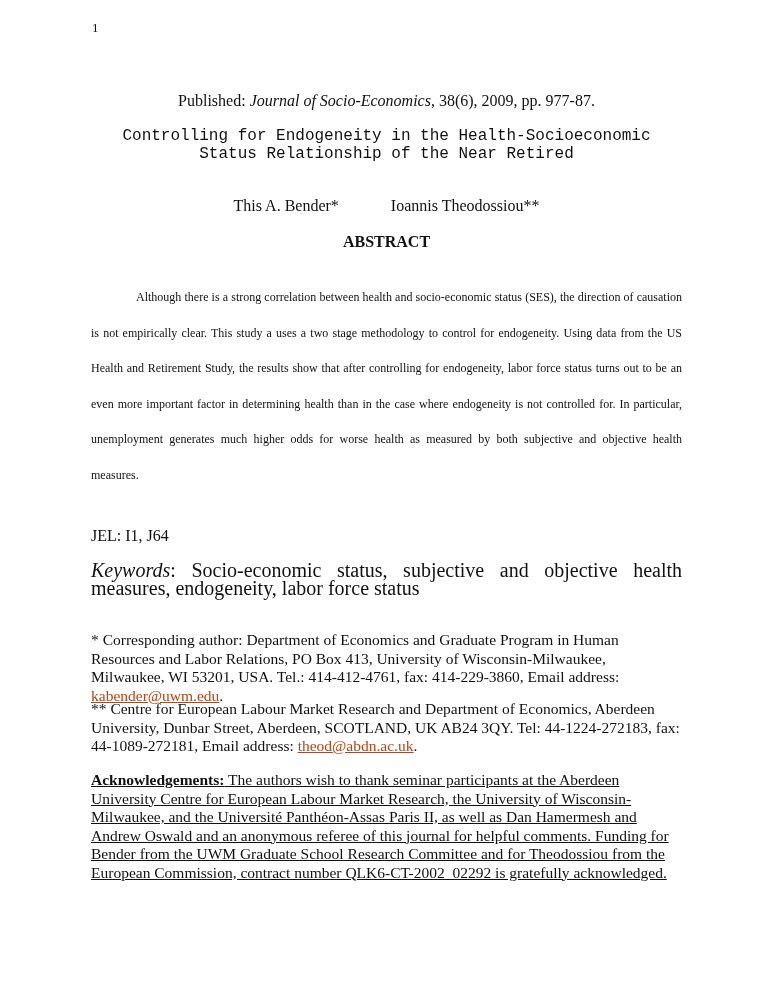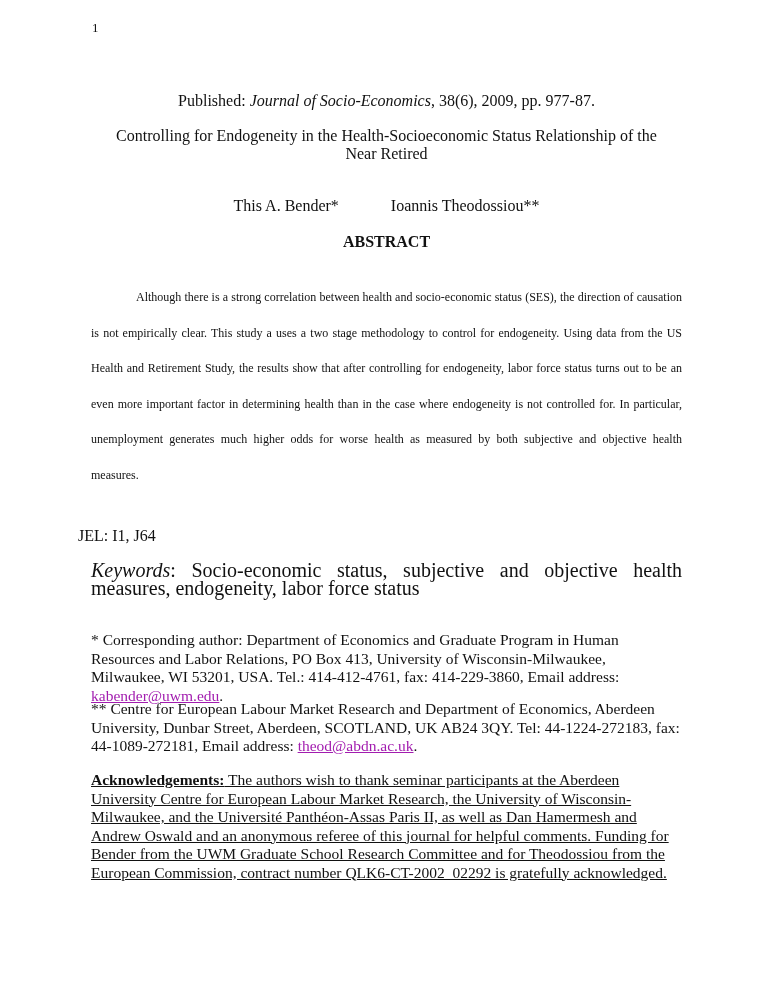--- a/index.html
+++ b/index.html
@@ -2,33 +2,33 @@
 <html><head>
 <meta charset="utf-8">
 <style>
   html, body { margin: 0; padding: 0; background: #ffffff; }
   body { width: 773px; height: 1000px; position: relative; overflow: hidden;
          font-family: "Liberation Serif", "DejaVu Serif", serif; color: #111; }
   .abs { position: absolute; }
   .page-num { left: 92px; top: 20px; font-size: 13px; }
   .center { left: 0; width: 773px; text-align: center; }
   .pub { top: 92px; font-size: 16px; }
-  .title { top: 127px; font-size: 16px; line-height: 18px; left: 100px; width: 573px; }
+  .title { top: 127px; font-size: 16px; line-height: 18px; left: 100px; width: 573px; font-family: Liberation Mono, monospace; }
   .authors { top: 197px; font-size: 16px; }
   .authors span.gap { display: inline-block; width: 52px; }
   .abstract-head { top: 233px; font-size: 16px; font-weight: bold; }
   .abstract { left: 91px; top: 280px; width: 591px; font-size: 12px; line-height: 35.5px; text-align: justify; }
   .abstract .indent { display: inline-block; width: 45px; }
-  .jel { left: 78px; top: 527px; font-size: 16px; }
+  .jel { left: 91px; top: 527px; font-size: 16px; }
   .keywords { left: 91px; top: 561px; width: 591px; font-size: 20px; line-height: 18px; text-align: justify; }
   .note { left: 91px; width: 591px; font-size: 15.5px; line-height: 18.5px; }
   .note1 { top: 631px; }
   .note2 { top: 700px; }
   .ack { top: 771px; text-decoration: underline; }
-  a.email { color: #a21caf; text-decoration: underline; }
+  a.email { color: #c2410c; text-decoration: underline; }
   b { font-weight: bold; }
 </style>
 </head>
 <body>
 
 <div class="abs page-num">1</div>
 
 <div class="abs center pub"><span>Published: </span><i>Journal of Socio-Economics</i><span>, 38(6), 2009, pp. 977-87.</span></div>
 
 <div class="abs title center">Controlling for Endogeneity in the Health-Socioeconomic Status Relationship of the Near Retired</div>

